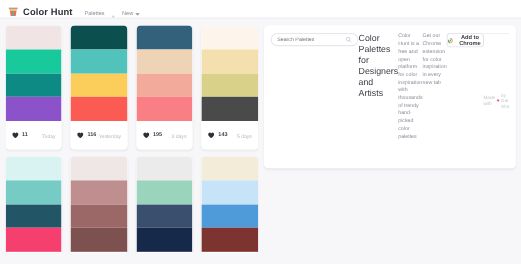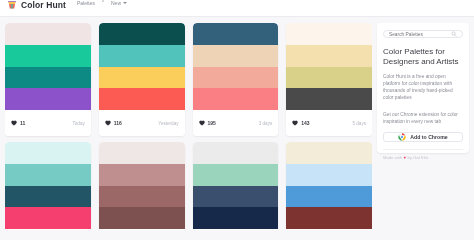--- a/index.html
+++ b/index.html
@@ -10,21 +10,21 @@
     font-family: "Liberation Sans", sans-serif;
     -webkit-font-smoothing: antialiased;
   }
 
   
   #header {
     height: 17px;
     background: #ffffff;
     border-bottom: 1px solid #ececf0;
     display: flex;
-    align-items: flex-start;
+    align-items: flex-end;
     padding: 0 7px;
     position: relative;
     z-index: 5;
   }
   #logo-icon {
     width: 10px; height: 10px;
     margin-right: 4px;
     flex: 0 0 auto;
     display: block;
   }
@@ -122,21 +122,21 @@
 
   
   #sidebar {
     flex: 0 0 90px;
     background: #ffffff;
     border-radius: 4px;
     box-shadow: 0 1px 2px rgba(30,32,45,.07);
     padding: 7px 6px;
     height: 130px;
     display: flex;
-    flex-direction: column;
+    flex-direction: row;
   }
   #search-box {
     height: 12px;
     border: 1px solid #e6e7ec;
     border-radius: 7px;
     display: flex;
     align-items: center;
     padding: 0 5px;
     justify-content: space-between;
     margin-bottom: 9px;

